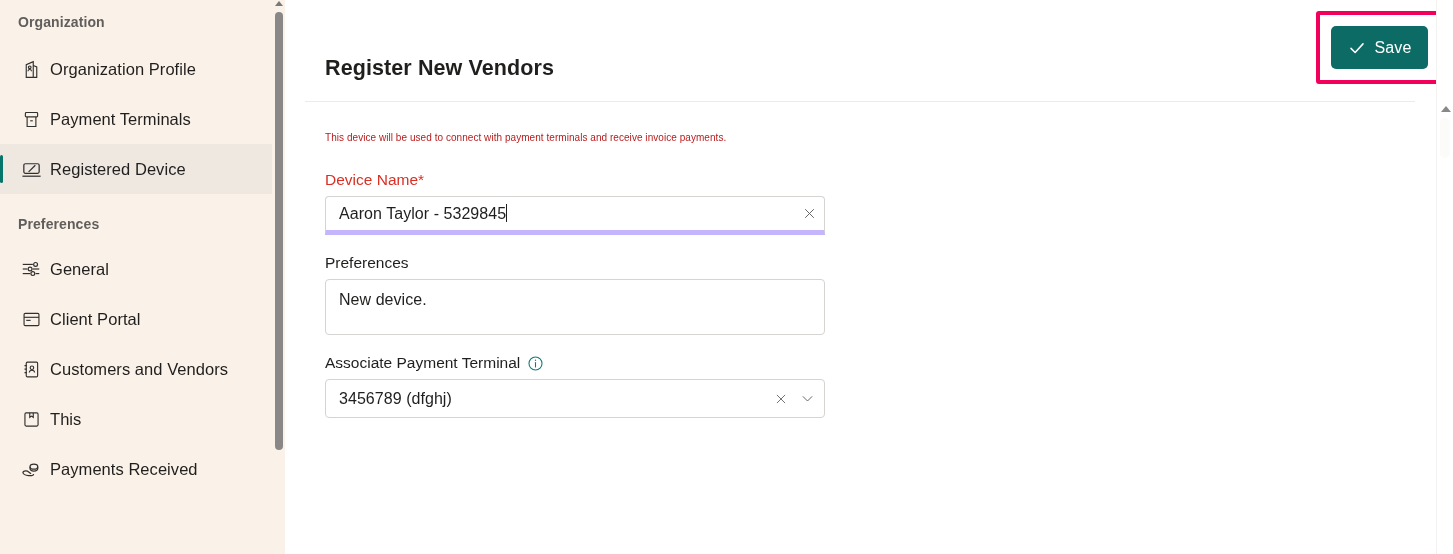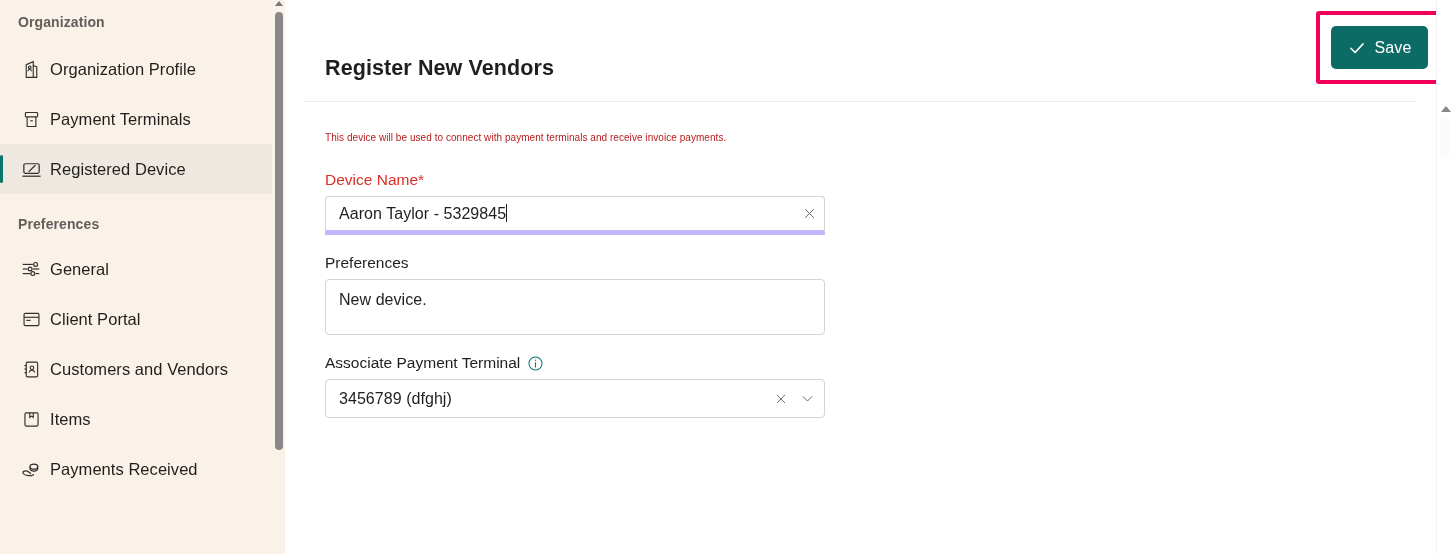--- a/index.html
+++ b/index.html
@@ -367,21 +367,21 @@
       <span class="lbl">Customers and Vendors</span>
     </div>
 
     <div class="side-item">
       <span class="ico">
         <svg width="21" height="21" viewBox="0 0 24 24" fill="none" stroke="currentColor" stroke-width="1.3">
           <rect x="4.5" y="4.5" width="15" height="15" rx="1.4"></rect>
           <path d="M10 4.5v5l2-1.4 2 1.4v-5"></path>
         </svg>
       </span>
-      <span class="lbl">Items</span>
+      <span class="lbl">This</span>
     </div>
 
     <div class="side-item">
       <span class="ico">
         <svg width="23" height="23" viewBox="0 0 24 24" fill="none" stroke="currentColor" stroke-width="1.3">
           <ellipse cx="14.5" cy="9" rx="4" ry="2.6"></ellipse>
           <path d="M10.5 9v2c0 1.4 1.8 2.6 4 2.6s4-1.2 4-2.6V9"></path>
           <path d="M3 14.5c2.2-1.4 4.6-1.2 6.4.3l2.1 1.7"></path>
           <path d="M3 14.5c0 2.2 2.8 3.8 6 3.8h3.3c1.1 0 1.9-.7 1.9-1.6"></path>
         </svg>

